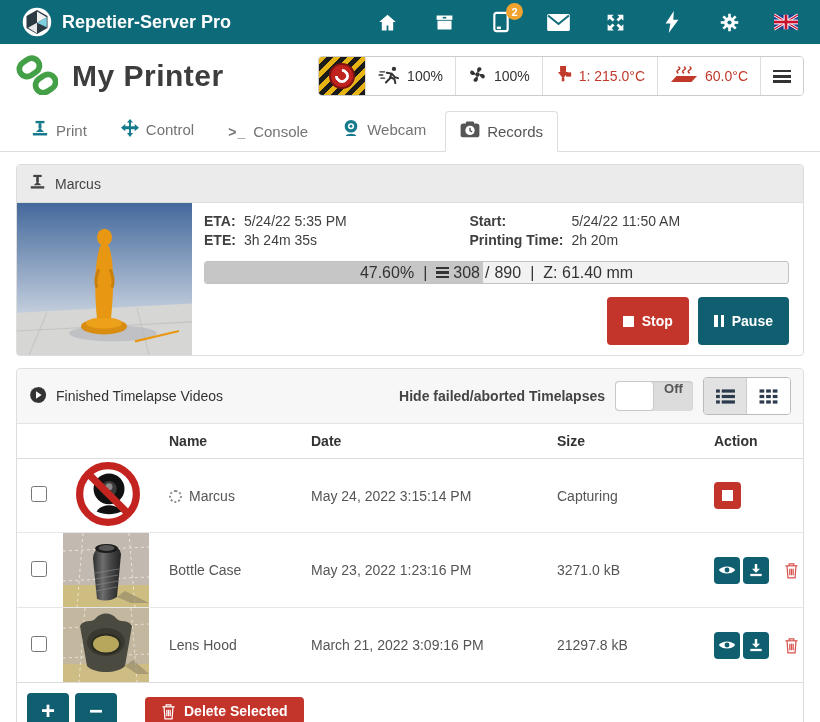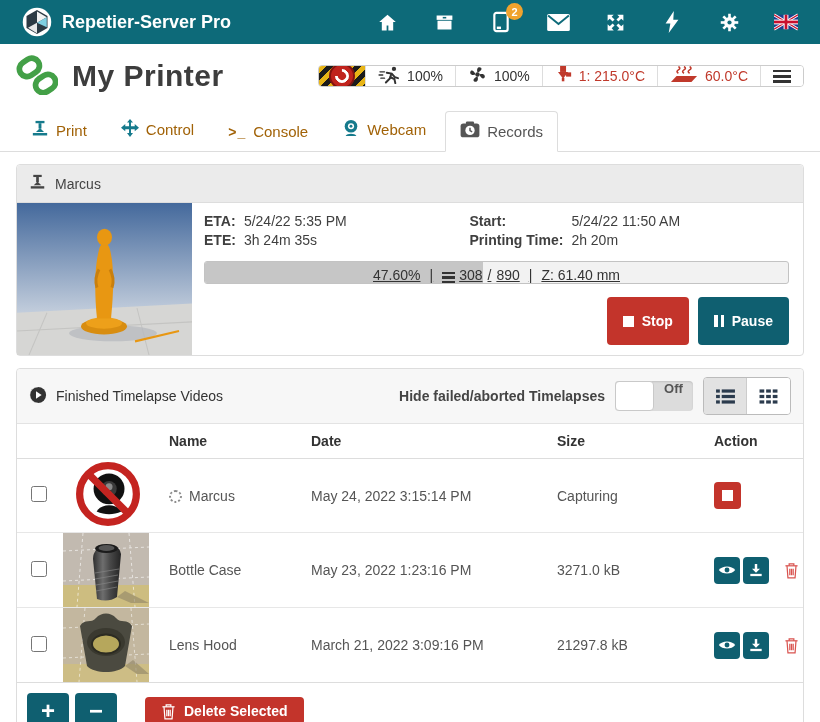--- a/index.html
+++ b/index.html
@@ -12,46 +12,46 @@
   .navbar { height: 44px; background: #0d6a79; display: flex; align-items: center; padding: 0 22px; }
   .brand { display: flex; align-items: center; gap: 10px; color: #fff; font-size: 18px; font-weight: bold; cursor: pointer; }
   .brand svg { display: block; }
   .nav-icons { margin-left: auto; display: flex; align-items: center; gap: 33px; }
   .nav-ico { position: relative; width: 24px; height: 24px; display: flex; align-items: center; justify-content: center; cursor: pointer; }
   .nav-badge { position: absolute; top: -7px; right: -10px; background: #f0a32e; color: #fff; font-size: 11px; font-weight: bold; width: 17px; height: 17px; border-radius: 50%; display: flex; align-items: center; justify-content: center; }
   
   .printer-header { height: 64px; display: flex; align-items: center; padding: 0 16px; }
   .link-ico { margin-right: 14px; }
   .page-title { font-size: 30px; font-weight: bold; color: #3d3d3d; letter-spacing: .5px; }
-  .status-group { margin-left: auto; display: flex; align-items: stretch; border: 1px solid #ccc; border-radius: 4px; overflow: hidden; height: 22px; background: #fff; }
+  .status-group { margin-left: auto; display: flex; align-items: stretch; border: 1px solid #ccc; border-radius: 4px; overflow: hidden; height: 40px; background: #fff; }
   .status-seg { display: flex; align-items: center; gap: 7px; padding: 0 12px; border-left: 1px solid #ddd; font-size: 14px; color: #333; cursor: pointer; background: #fff; }
   .status-seg:first-child { border-left: none; padding: 0; }
   .status-seg.temp { color: #c0392b; }
   .estop { width: 46px; height: 100%; background: repeating-linear-gradient(135deg, #e7b416 0 5px, #1b1b1b 5px 10px); display: flex; align-items: center; justify-content: center; }
   .estop-btn { width: 26px; height: 26px; border-radius: 50%; background: #c0231d; border: 2px solid #801310; position: relative; }
   .estop-btn::after { content:""; position: absolute; inset: 4px; border: 3px solid #fff; border-left-color: transparent; border-radius: 50%; transform: rotate(45deg); }
   .burger { width: 18px; height: 13px; background: linear-gradient(#333 0 2.5px, transparent 2.5px 5.2px, #333 5.2px 7.7px, transparent 7.7px 10.4px, #333 10.4px 13px); }
   
   .tabs { display: flex; align-items: flex-end; padding: 0 16px; border-bottom: 1px solid #ddd; height: 44px; gap: 4px; }
-  .tab { display: flex; align-items: center; gap: 7px; padding: 9px 14px 10px; color: #a16207; font-size: 15px; cursor: pointer; border: 1px solid transparent; }
+  .tab { display: flex; align-items: center; gap: 7px; padding: 9px 14px 10px; color: #737373; font-size: 15px; cursor: pointer; border: 1px solid transparent; }
   .tab.active { color: #555; background: #fff; border-color: #ddd; border-bottom-color: #fff; border-radius: 4px 4px 0 0; margin-bottom: -1px; }
   .console-glyph { font-weight: bold; font-size: 14px; letter-spacing: 1px; }
   
   .panel { margin: 12px 16px 0; border: 1px solid #ddd; border-radius: 4px; background: #fff; }
   .panel-head { display: flex; align-items: center; gap: 9px; padding: 9px 12px; background: #ebebeb; border-bottom: 1px solid #ddd; border-radius: 4px 4px 0 0; color: #444; font-size: 14px; }
   
   .job-body { display: flex; }
   .job-thumb { width: 175px; flex: 0 0 175px; }
   .job-thumb svg { display: block; width: 175px; height: 100%; }
   .job-right { flex: 1; padding: 10px 14px 10px 12px; display: flex; flex-direction: column; }
   .job-info { display: grid; grid-template-columns: max-content 1fr max-content 1fr; column-gap: 8px; row-gap: 3px; font-size: 14px; color: #3f3f3f; }
   .job-info b { font-weight: bold; }
   .progress-wrap { position: relative; margin-top: 13px; height: 23px; background: #f2f2f2; border: 1px solid #c3c3c3; border-radius: 3px; overflow: hidden; }
   .progress-fill { position: absolute; left: 0; top: 0; bottom: 0; background: #c6c6c6; }
-  .progress-text { position: relative; display: flex; align-items: flex-end; justify-content: center; gap: 9px; height: 100%; font-size: 14px; color: #333; text-decoration: underline; }
+  .progress-text { position: relative; display: flex; align-items: center; justify-content: center; gap: 9px; height: 100%; font-size: 16px; color: #333; }
   .layers-ico { width: 13px; height: 11px; background: linear-gradient(#333 0 2.2px, transparent 2.2px 4.4px, #333 4.4px 6.6px, transparent 6.6px 8.8px, #333 8.8px 11px); }
   .job-buttons { display: flex; justify-content: flex-end; gap: 9px; margin-top: 13px; }
   .btn { display: inline-flex; align-items: center; justify-content: center; gap: 8px; border: none; border-radius: 4px; color: #fff; font-size: 14px; font-weight: bold; padding: 0 16px; height: 48px; cursor: pointer; font-family: inherit; }
   .btn-danger { background: #c3342b; }
   .btn-teal { background: #0f5f70; }
   .stop-glyph { width: 11px; height: 11px; background: #fff; }
   .pause-glyph { width: 10px; height: 12px; background: linear-gradient(90deg, #fff 0 3.5px, transparent 3.5px 6.5px, #fff 6.5px 10px); }
   
   .tl-head { display: flex; align-items: center; padding: 8px 12px; background: #f7f7f7; border-bottom: 1px solid #e3e3e3; border-radius: 4px 4px 0 0; }
   .tl-title { display: flex; align-items: center; gap: 9px; color: #333; font-size: 14px; }

